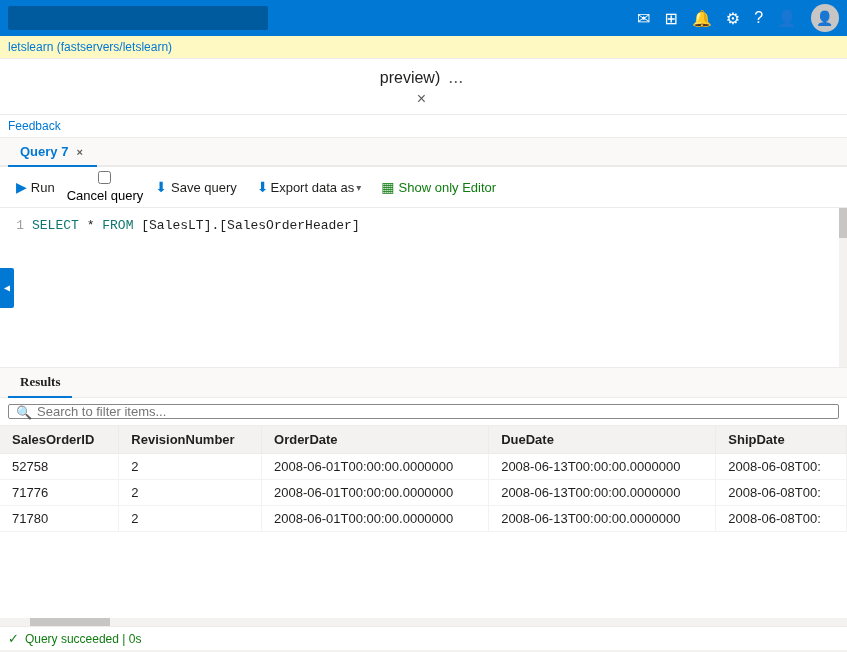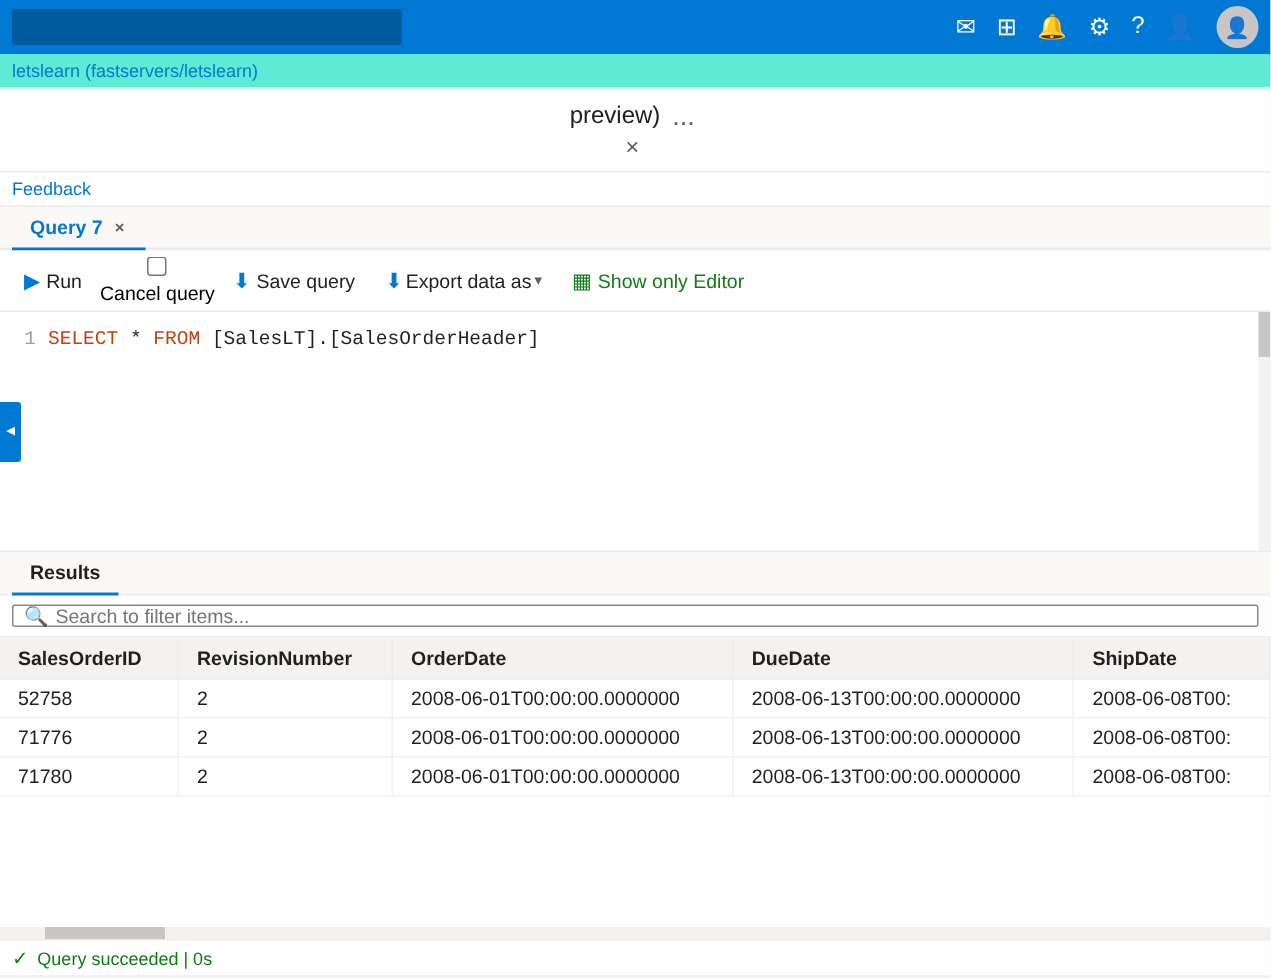--- a/index.html
+++ b/index.html
@@ -54,21 +54,21 @@
       background: #c8c6c4;
       display: flex;
       align-items: center;
       justify-content: center;
       color: #605e5c;
       font-size: 14px;
     }
 
     
     .breadcrumb {
-      background: #5eead4;
+      background: #fef9c3;
       padding: 4px 8px;
       font-size: 12px;
       color: #0078d4;
       border-bottom: 1px solid #edebe9;
     }
     .breadcrumb a { color: #0078d4; text-decoration: none; }
 
     
     .main-area {
       background: #fff;
@@ -209,21 +209,21 @@
       padding-right: 8px;
       user-select: none;
       font-size: 13px;
       line-height: 1.5;
     }
     .code-content {
       flex: 1;
       color: #201f1e;
       line-height: 1.5;
     }
-    .kw { color: #c2410c; }
+    .kw { color: #0f766e; }
 
     
     .editor-scrollbar {
       width: 8px;
       background: #f3f2f1;
       position: absolute;
       right: 0;
       top: 0;
       bottom: 0;
     }
@@ -270,20 +270,21 @@
       font-size: 13px;
       color: #605e5c;
       cursor: pointer;
       border-bottom: 2px solid transparent;
       margin-bottom: -1px;
     }
     .results-tab.active {
       color: #201f1e;
       border-bottom: 2px solid #0078d4;
       font-weight: 600;
+      font-family: Liberation Serif, serif;
     }
 
     
     .results-search {
       padding: 6px 8px;
       border-bottom: 1px solid #edebe9;
     }
     .results-search-input {
       width: 100%;
       height: 15px;

